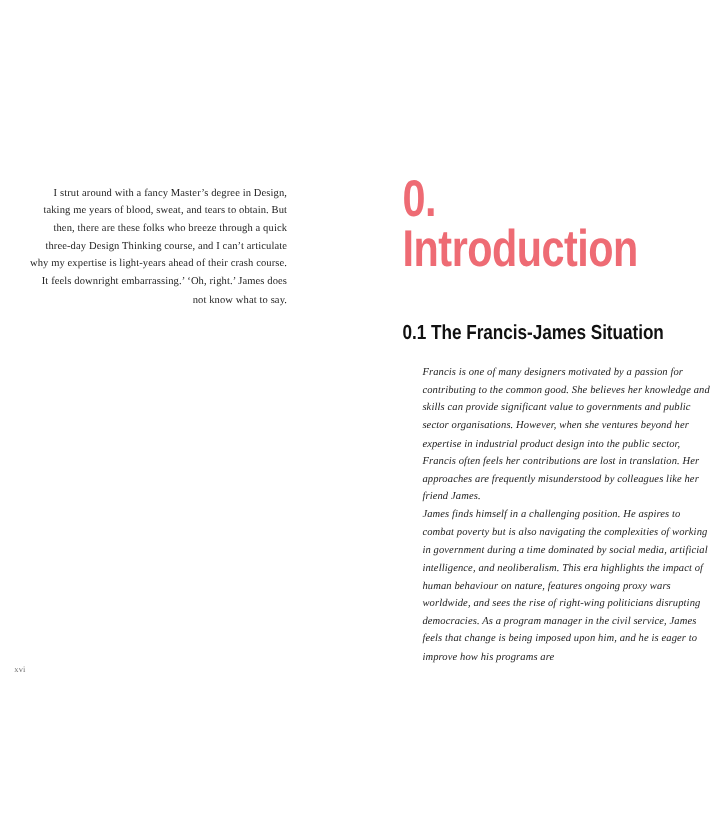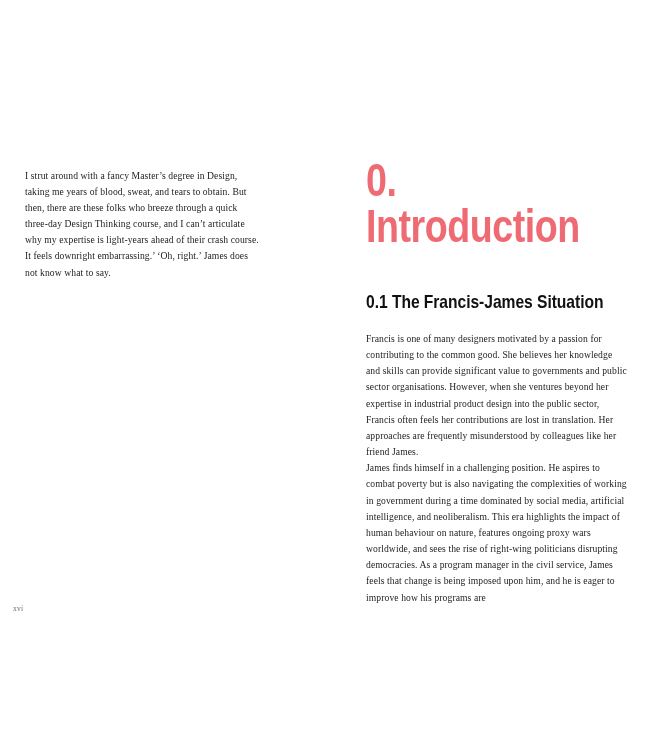--- a/index.html
+++ b/index.html
@@ -37,21 +37,21 @@
     top: 168px;
     width: 236px;
   }
 
   #left-body p {
     margin: 0;
     font-family: "Liberation Serif", "DejaVu Serif", serif;
     font-size: 9.6px;
     line-height: 16.1px;
     color: #232323;
-    text-align: left;
+    text-align: right;
     letter-spacing: 0.01em;
   }
 
   
   #page-right {
     position: absolute;
     left: 325px;
     top: 0;
     width: 325px;
     height: 750px;
@@ -90,23 +90,24 @@
     font-size: 18.5px;
     line-height: 20px;
     letter-spacing: -0.003em;
     transform: scaleX(0.845);
     transform-origin: left top;
     white-space: nowrap;
   }
 
   #right-body {
     position: absolute;
-    left: 41px;
+    left: 59px;
     top: 331px;
     width: 262px;
+    font-style: italic;
   }
 
   #right-body p {
     margin: 0;
     font-family: "Liberation Serif", "DejaVu Serif", serif;
     font-size: 9.6px;
     line-height: 16.15px;
     color: #232323;
     text-align: left;
     letter-spacing: 0.01em;

